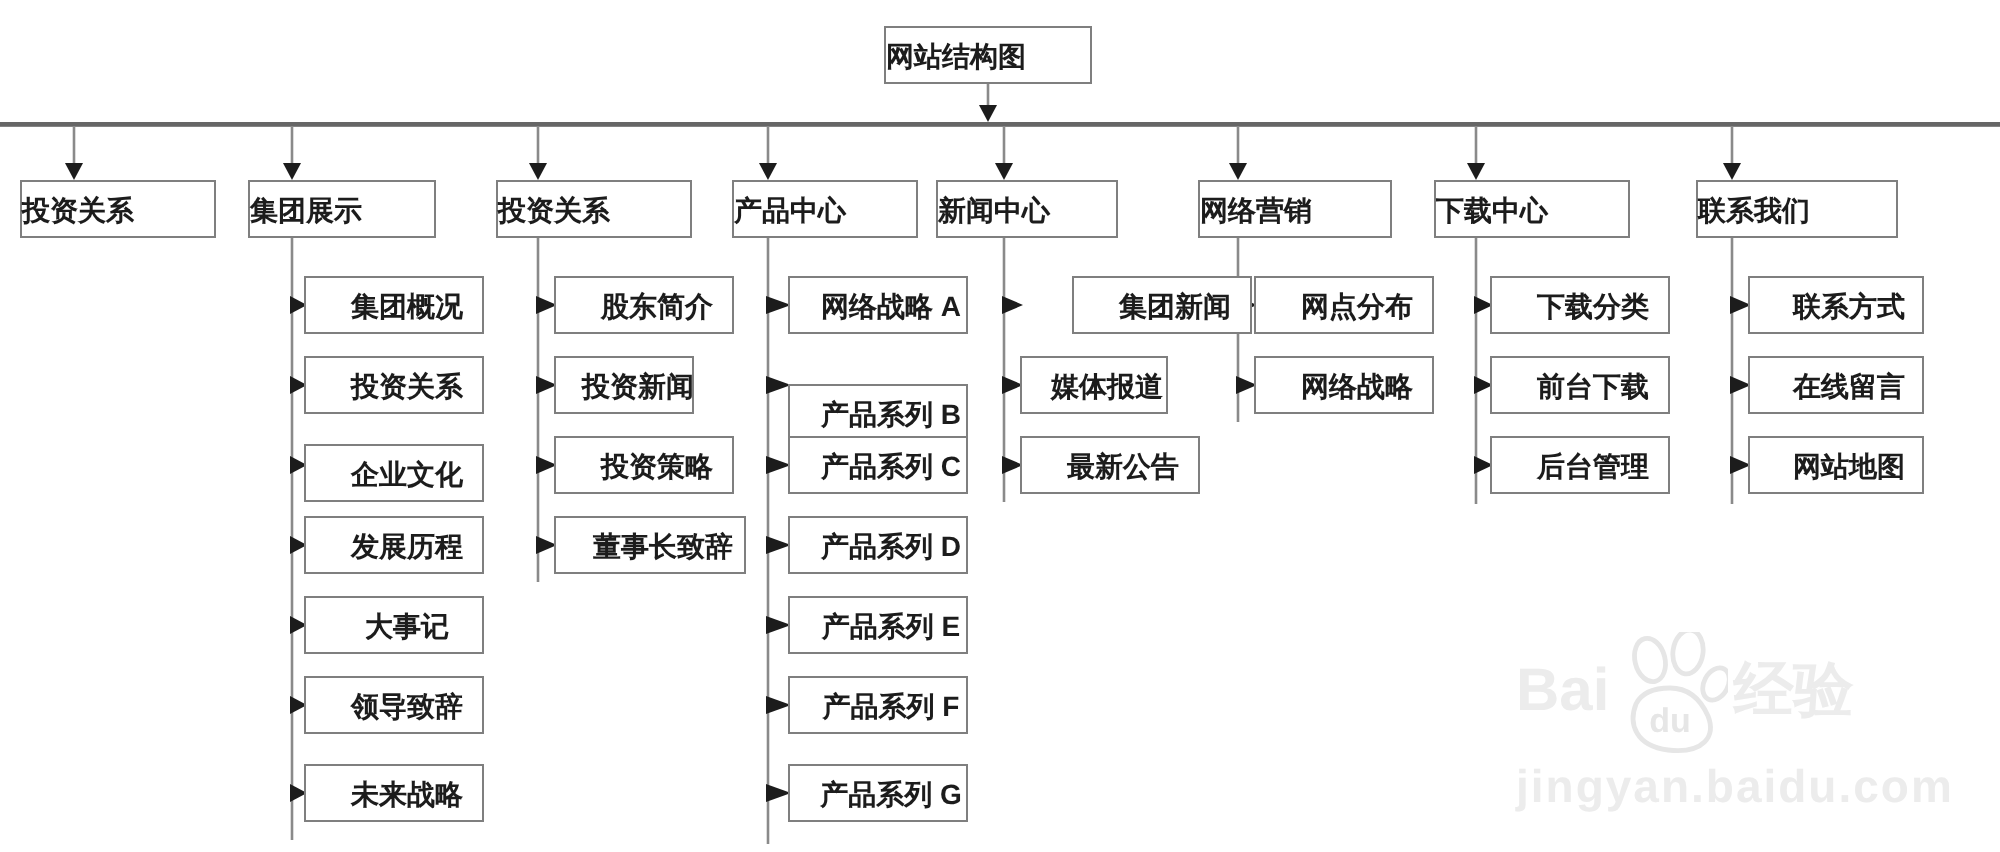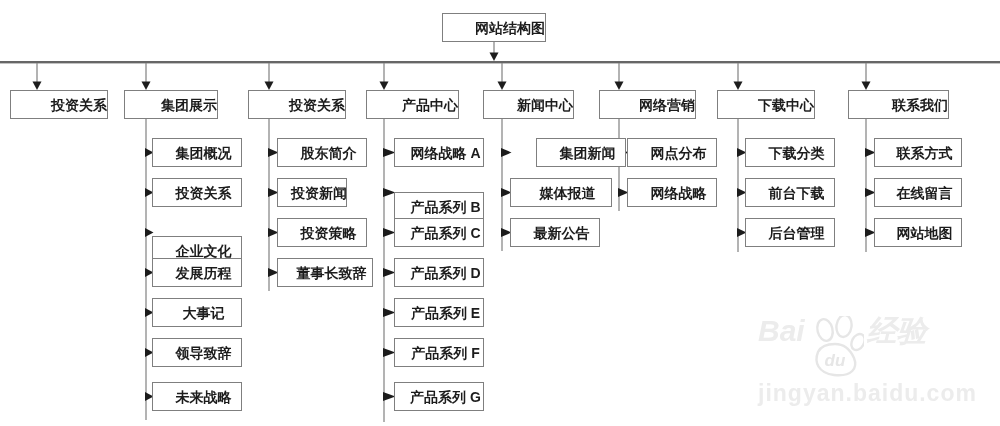--- a/index.html
+++ b/index.html
@@ -6,24 +6,24 @@
   .canvas {
     position:relative; width:1000px; height:426px; background:#ffffff;
     font-family:"Liberation Sans","DejaVu Sans",sans-serif; overflow:hidden;
   }
   .connectors { position:absolute; left:0; top:0; width:1000px; height:426px; }
   .node {
     position:absolute; height:29px; line-height:29px; box-sizing:border-box;
     background:#ffffff; border:1px solid #7f7f7f; color:#1c1c1c;
     font-size:14px; font-weight:600; white-space:nowrap;
   }
-  .node.root, .node.main { text-align:right; }
+  .node.root, .node.main { text-align:left; }
   .node.child { text-align:center; padding-left:13px; }
   .watermark { position:absolute; left:758px; top:316px; width:215px; color:#ececec; }
-  .wm-logo { display:flex; align-items:flex-start; height:62px;font-style:italic; }
+  .wm-logo { display:flex; align-items:center; height:62px; }
   .wm-bai, .wm-jy { font-size:30px; font-weight:bold; line-height:1; padding-bottom:2px; }
   .wm-paw { position:relative; width:56px; height:62px; margin:0 3px; flex:0 0 auto; }
   .wm-paw svg { position:absolute; left:0; top:0; }
   .wm-url { font-size:23px; font-weight:bold; letter-spacing:1px; margin-top:4px; line-height:1; }
 </style>
 </head>
 <body>
 
 <div class="canvas">
 
@@ -103,48 +103,48 @@
       <polygon points="865,228 865,237 875.5,232.5"></polygon>
     </g>
   </svg>
 
   <div class="node root" style="left:442px;top:13px;width:104px">网站结构图</div>
 
   <div class="node main" style="left:10px;top:90px;width:98px">投资关系</div>
   <div class="node main" style="left:124px;top:90px;width:94px">集团展示</div>
   <div class="node main" style="left:248px;top:90px;width:98px">投资关系</div>
   <div class="node main" style="left:366px;top:90px;width:93px">产品中心</div>
-  <div class="node main" style="left:483px;top:90px;width:91px">新闻中心</div>
+  <div class="node main" style="left:468px;top:90px;width:91px">新闻中心</div>
   <div class="node main" style="left:599px;top:90px;width:97px">网络营销</div>
   <div class="node main" style="left:717px;top:90px;width:98px">下载中心</div>
   <div class="node main" style="left:848px;top:90px;width:101px">联系我们</div>
 
   <div class="node child" style="left:152px;top:138px;width:90px">集团概况</div>
   <div class="node child" style="left:152px;top:178px;width:90px">投资关系</div>
-  <div class="node child" style="left:152px;top:236px;width:90px">企业文化</div>
+  <div class="node child" style="left:152px;top:222px;width:90px">企业文化</div>
   <div class="node child" style="left:152px;top:258px;width:90px">发展历程</div>
   <div class="node child" style="left:152px;top:298px;width:90px">大事记</div>
   <div class="node child" style="left:152px;top:338px;width:90px">领导致辞</div>
   <div class="node child" style="left:152px;top:382px;width:90px">未来战略</div>
 
   <div class="node child" style="left:277px;top:138px;width:90px">股东简介</div>
   <div class="node child" style="left:277px;top:178px;width:70px">投资新闻</div>
   <div class="node child" style="left:277px;top:218px;width:90px">投资策略</div>
   <div class="node child" style="left:277px;top:258px;width:96px">董事长致辞</div>
 
   <div class="node child" style="left:394px;top:138px;width:90px">网络战略 A</div>
   <div class="node child" style="left:394px;top:192px;width:90px">产品系列 B</div>
   <div class="node child" style="left:394px;top:218px;width:90px">产品系列 C</div>
   <div class="node child" style="left:394px;top:258px;width:90px">产品系列 D</div>
   <div class="node child" style="left:394px;top:298px;width:90px">产品系列 E</div>
   <div class="node child" style="left:394px;top:338px;width:90px">产品系列 F</div>
   <div class="node child" style="left:394px;top:382px;width:90px">产品系列 G</div>
 
   <div class="node child" style="left:536px;top:138px;width:90px">集团新闻</div>
-  <div class="node child" style="left:510px;top:178px;width:102px">媒体报道</div>
+  <div class="node child" style="left:510px;top:178px;width:74px">媒体报道</div>
   <div class="node child" style="left:510px;top:218px;width:90px">最新公告</div>
 
   <div class="node child" style="left:627px;top:138px;width:90px">网点分布</div>
   <div class="node child" style="left:745px;top:138px;width:90px">下载分类</div>
 
   <div class="node child" style="left:627px;top:178px;width:90px">网络战略</div>
   <div class="node child" style="left:745px;top:178px;width:90px">前台下载</div>
   <div class="node child" style="left:745px;top:218px;width:90px">后台管理</div>
 
   <div class="node child" style="left:874px;top:138px;width:88px">联系方式</div>

